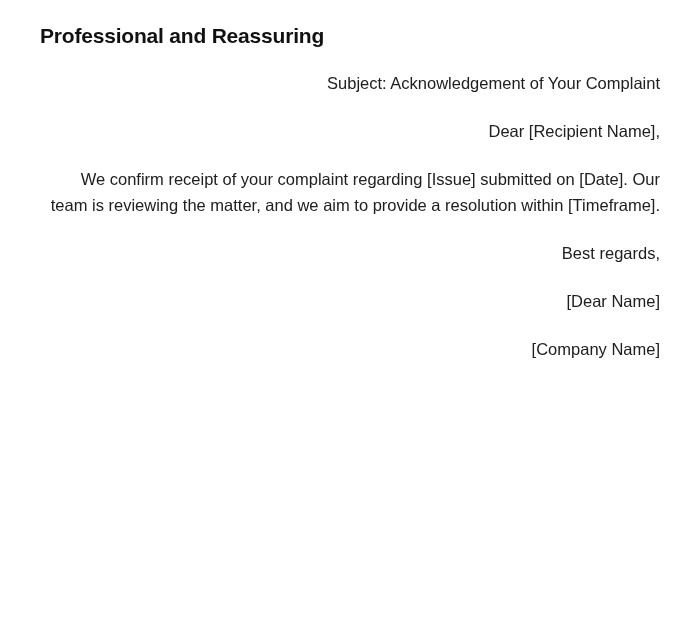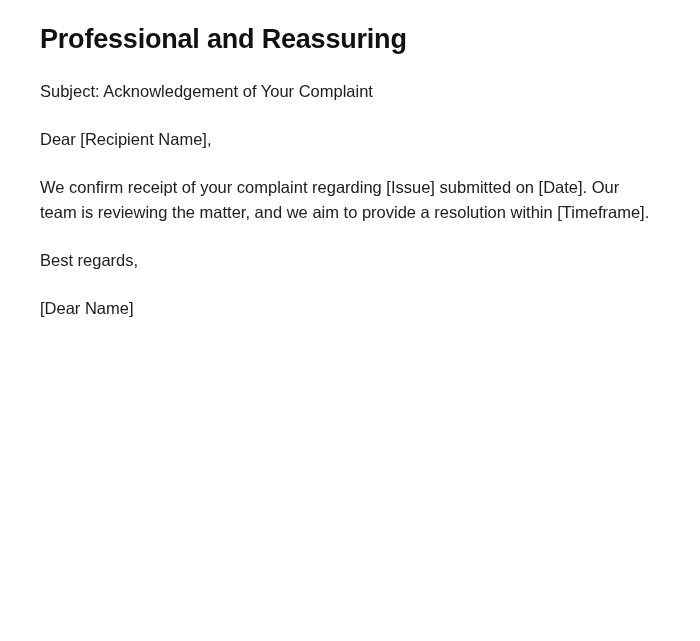--- a/index.html
+++ b/index.html
@@ -12,33 +12,34 @@
     background: #ffffff;
     font-family: "Liberation Sans", sans-serif;
     color: #1a1a1a;
     overflow: hidden;
   }
   .document {
     padding: 22px 40px 0 40px;
     box-sizing: border-box;
   }
   .doc-title {
-    font-size: 27px;
+    font-size: 21px;
     font-weight: bold;
     line-height: 1.3;
     color: #111111;
     margin: 0 0 22px 0;
     letter-spacing: -0.2px;
   }
   .para {
     font-size: 16.5px;
     line-height: 1.52;
     color: #202020;
     margin: 0 0 23px 0;
     max-width: 620px;
+    text-align: right;
   }
 </style>
 </head>
 <body>
 
 <div class="document">
 
   <h1 class="doc-title">Professional and Reassuring</h1>
 
   <p class="para">Subject: Acknowledgement of Your Complaint</p>
@@ -46,14 +47,15 @@
   <p class="para">Dear [Recipient Name],</p>
 
   <p class="para">We confirm receipt of your complaint regarding [Issue] submitted on [Date]. Our team is reviewing the matter, and we aim to provide a resolution within [Timeframe].</p>
 
 
   <p class="para">Best regards,</p>
 
   <p class="para">[Dear Name]</p>
 
 
+  <p class="para">[Company Name]</p>
 
 </div>
 
 </body></html>

